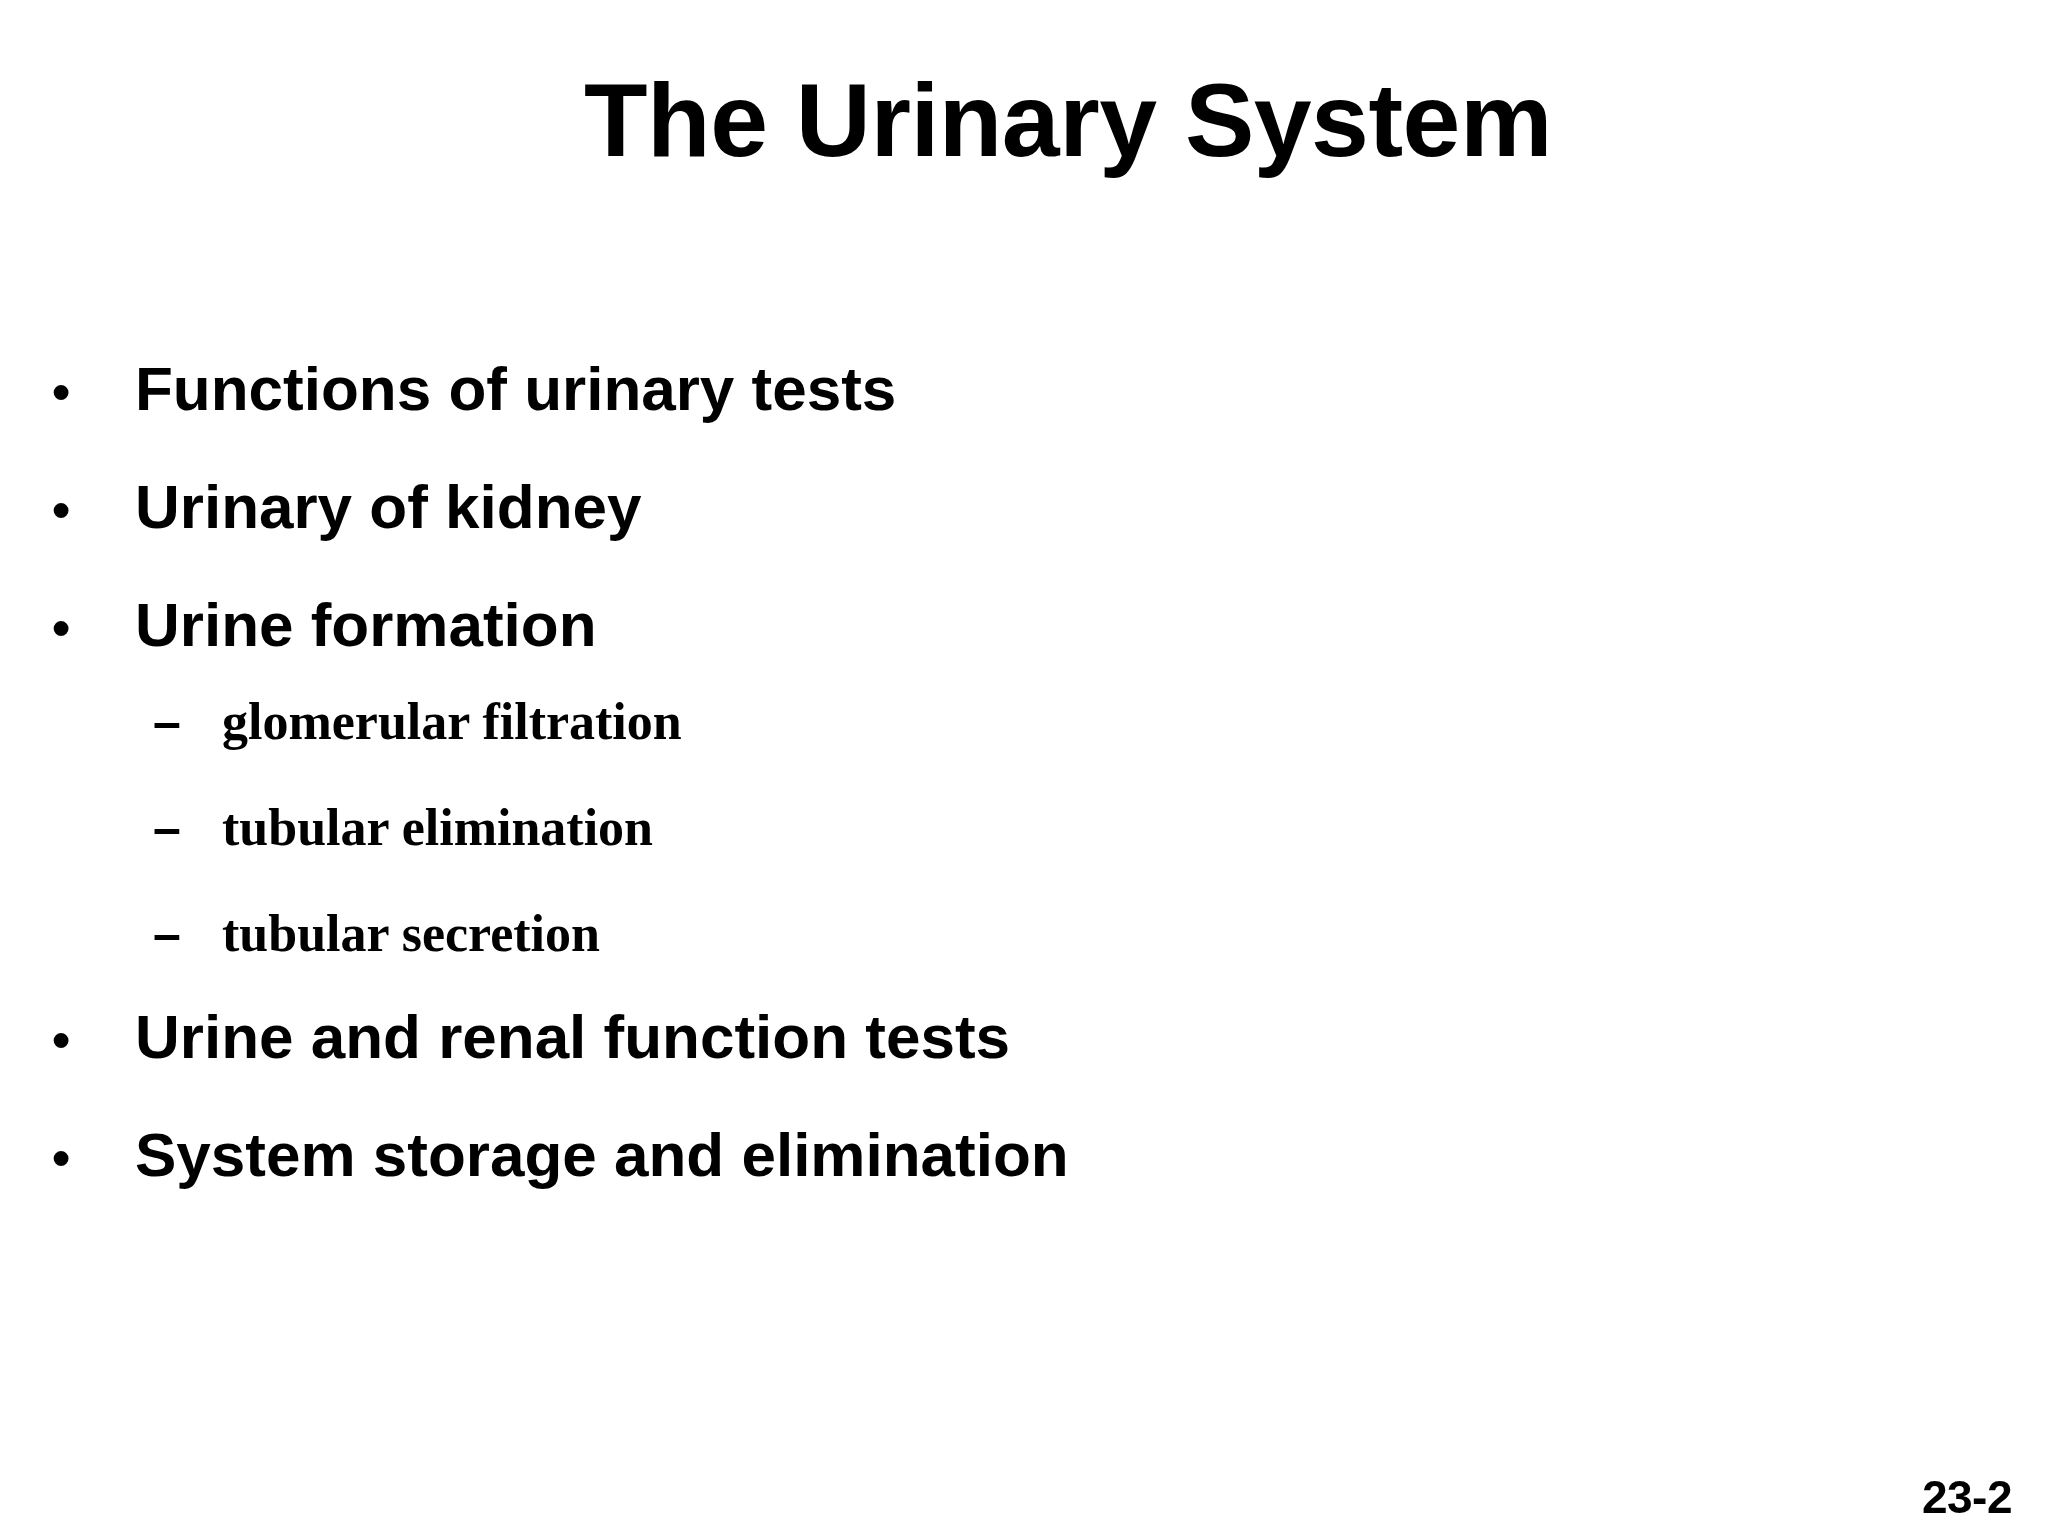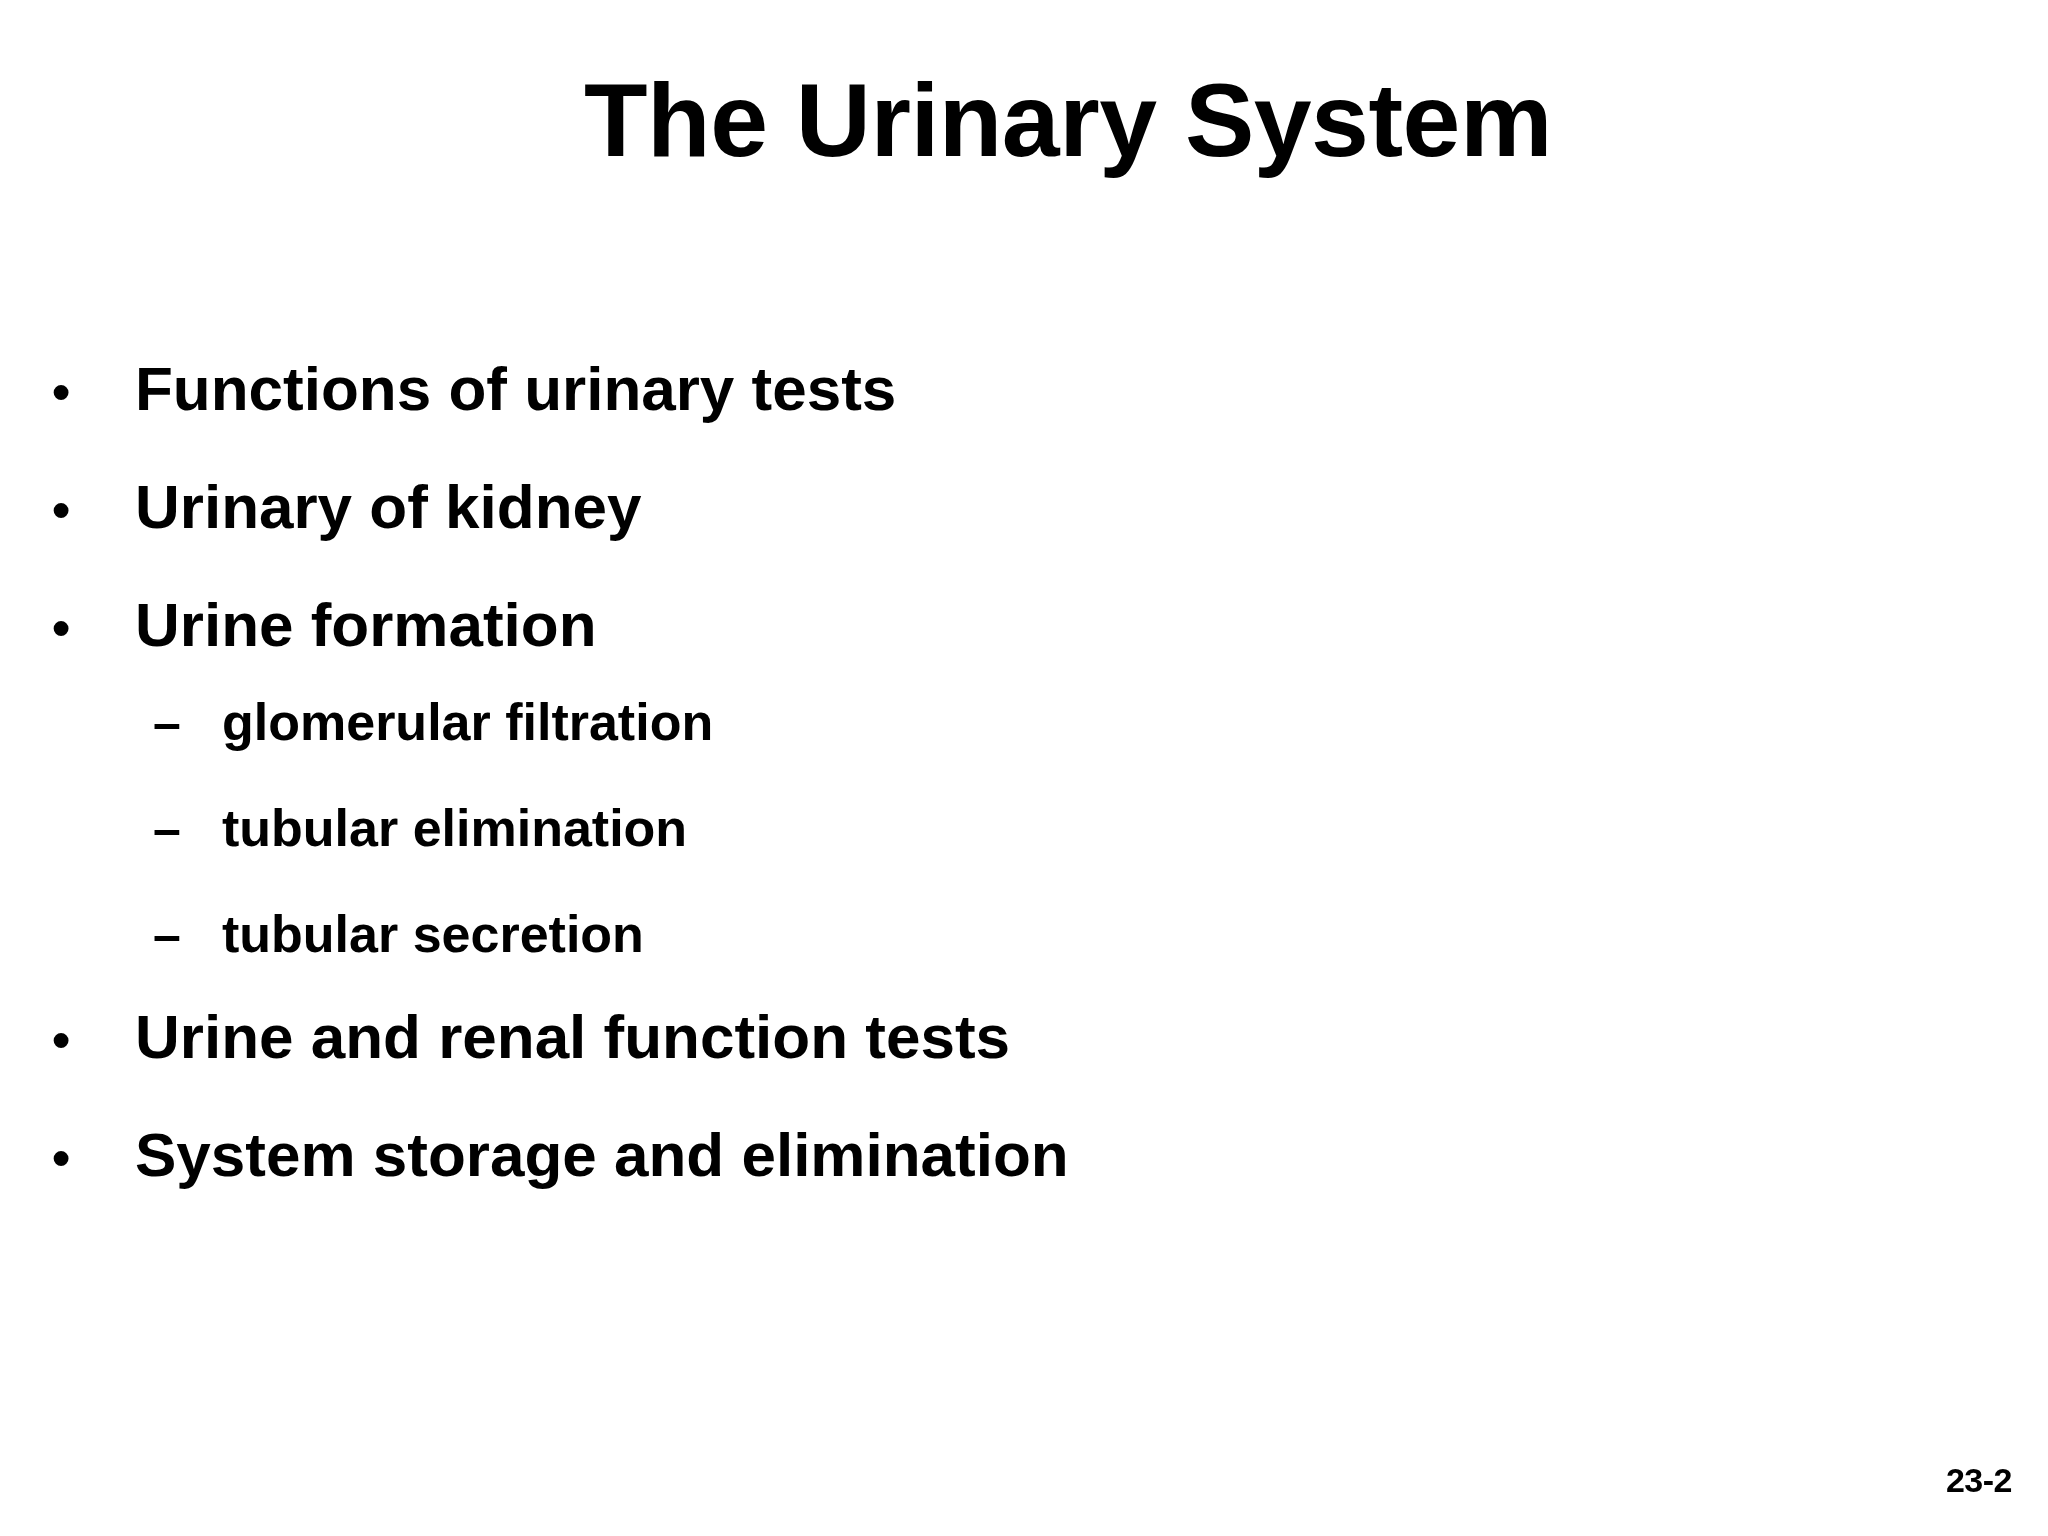--- a/index.html
+++ b/index.html
@@ -80,33 +80,34 @@
     width: 182px;
     font-size: 50px;
     line-height: 1;
     text-align: left;
     padding-left: 113px;
     box-sizing: border-box;
   }
   .bullet-row.level2 .bullet-text {
     flex: 1 1 auto;
     white-space: nowrap;
+    font-family: Liberation Serif, serif;
   }
 
   
   .bullet-row.level1.tight-after { margin-bottom: 40px; }
   .bullet-row.level2.first-sub   { margin-top: 14px; }
   .bullet-row.level2.last-sub    { margin-bottom: 46px; }
 
   
   .page-number {
     position: absolute;
     right: 36px;
-    bottom: 36px;
-    font-size: 34px;
+    bottom: 12px;
+    font-size: 46px;
     font-weight: bold;
     color: #000000;
     letter-spacing: -0.5px;
   }
 </style>
 </head>
 <body>
 
 <div class="slide">
 

